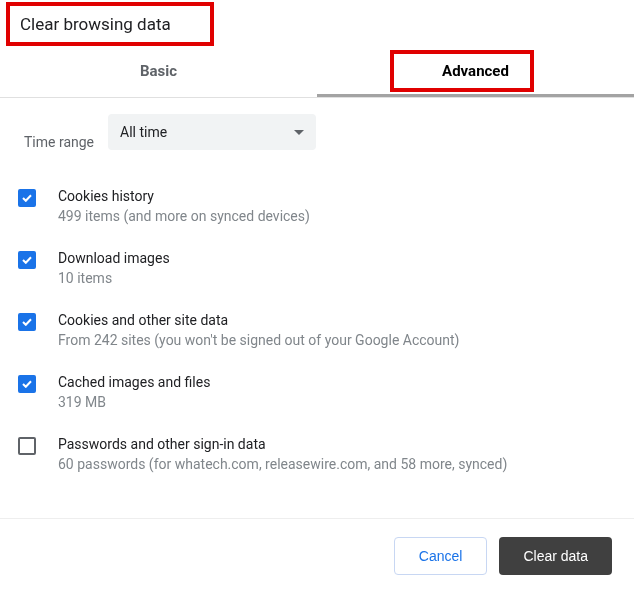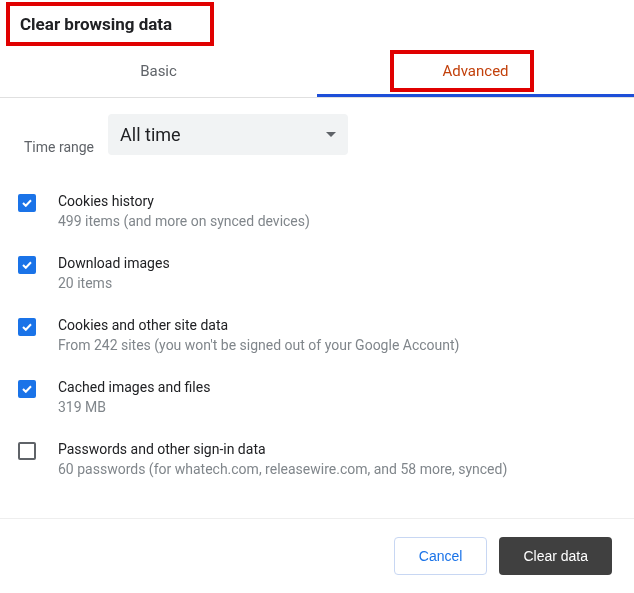--- a/index.html
+++ b/index.html
@@ -9,39 +9,39 @@
       color: #202124;
       width: 634px;
       height: 593px;
       background: #fff;
       position: relative;
     }
     .dialog-title {
       font-size: 17px;
       color: #202124;
       padding: 14px 20px;
-      font-weight: 700;
+      font-weight: 400;
     }
     .tabs {
       display: flex;
       border-bottom: 1px solid #e0e0e0;
       position: relative;
     }
     .tab {
       flex: 1;
       text-align: center;
       padding: 14px 0;
       font-size: 15px;
       color: #5f6368;
       cursor: pointer;
-      font-weight: 400;
+      font-weight: 700;
     }
     .tab.active {
-      color: #c2410c;
-      border-bottom: 3px solid #1d4ed8;
+      color: #000000;
+      border-bottom: 3px solid #a3a3a3;
     }
     .content {
       height: 400px;
       overflow-y: auto;
       padding: 0 18px;
     }
     .time-row {
       display: flex;
       align-items: flex-end;
       padding: 16px 6px 18px 6px;
@@ -49,26 +49,26 @@
     .time-label {
       font-size: 14px;
       color: #5f6368;
       margin-right: 14px;
     }
     .select {
       background: #f1f3f4;
       border: none;
       border-radius: 4px;
       padding: 10px 12px;
-      width: 240px;
+      width: 208px;
       display: flex;
       justify-content: space-between;
       align-items: center;
       cursor: pointer;
-      font-size: 18px;
+      font-size: 14px;
       color: #202124;
     }
     .caret-down {
       border-left: 5px solid transparent;
       border-right: 5px solid transparent;
       border-top: 5px solid #5f6368;
     }
     .items { padding-top: 8px; }
     .item {
       display: flex;
@@ -190,21 +190,21 @@
     </div>
 
     <div class="item">
       <div class="checkbox checked">
         <svg class="checkmark" viewBox="0 0 12 10">
             <path d="M1 5 L4.5 8.5 L11 1.5"></path>
           </svg>
       </div>
       <div class="item-body">
         <div class="item-title">Download images</div>
-        <div class="item-sub">20 items</div>
+        <div class="item-sub">10 items</div>
       </div>
     </div>
 
     <div class="item">
       <div class="checkbox checked">
         <svg class="checkmark" viewBox="0 0 12 10">
             <path d="M1 5 L4.5 8.5 L11 1.5"></path>
           </svg>
       </div>
       <div class="item-body">

